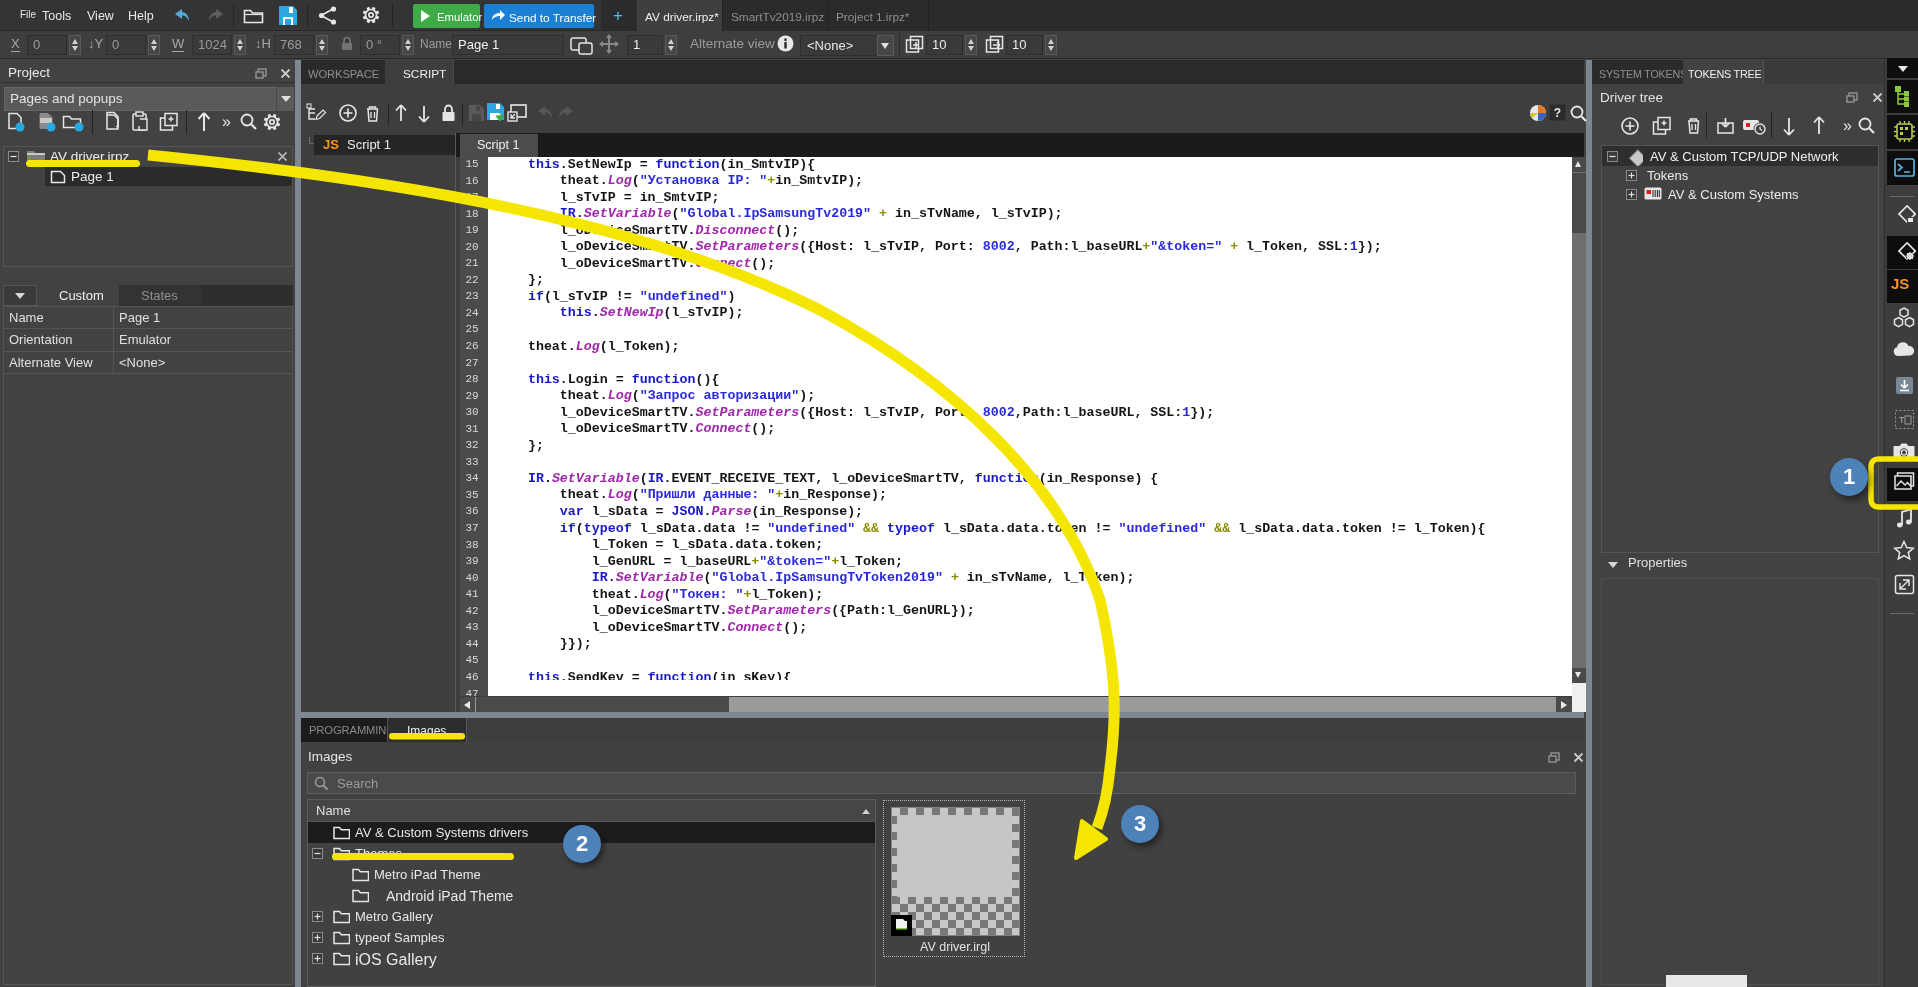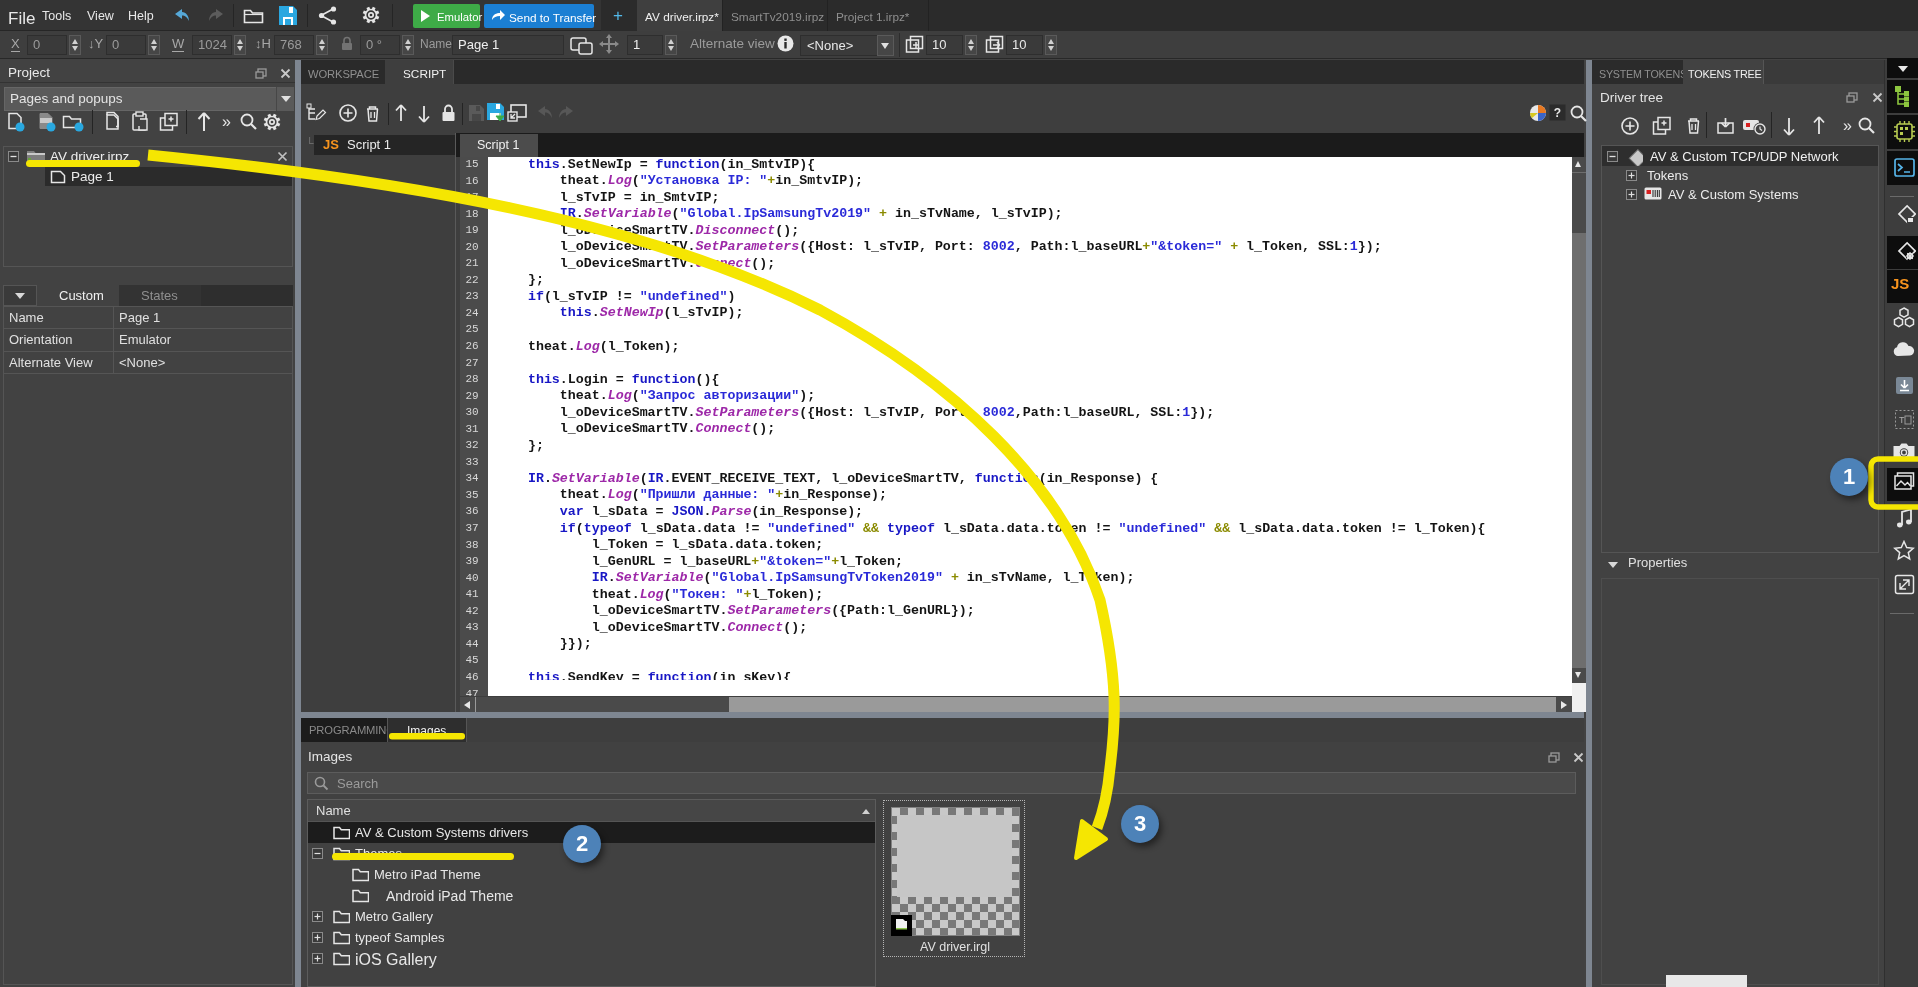--- a/index.html
+++ b/index.html
@@ -5,21 +5,21 @@
 pre{font-family:"Liberation Mono",monospace;font-weight:bold;}
 .k{color:#1817c5}.s{color:#2a2ad8}.m{color:#9d28a8;font-style:italic}.o{color:#8b8b00}.n{color:#2a2ad8}
 .spin{position:absolute;width:12px;height:20px;background:#464646;border:1px solid #5a5a5a;}
 .spin:before{content:"";position:absolute;left:2px;top:3px;border-left:3.5px solid transparent;border-right:3.5px solid transparent;border-bottom:5px solid #d0d0d0}
 .spin:after{content:"";position:absolute;left:2px;bottom:3px;border-left:3.5px solid transparent;border-right:3.5px solid transparent;border-top:5px solid #d0d0d0}
 .fld{position:absolute;height:20px;background:#3a3a3a;border:1px solid #2e2e2e;color:#9b9b9b;font-size:13px;line-height:18px;padding-left:5px}
 </style></head><body>
 
 <div style="position:absolute;left:0px;top:0px;width:1918px;height:31px;background:#343434;border-bottom:1px solid #262626"></div>
 <div style="position:absolute;left:601px;top:0px;width:1317px;height:31px;background:#2b2b2b"></div>
-<div style="position:absolute;left:8px;top:9px;white-space:nowrap;color:#e8e8e8;font-size:17px">File</div>
+<div style="position:absolute;left:20px;top:9px;white-space:nowrap;color:#e8e8e8;font-size:10px">File</div>
 <div style="position:absolute;left:42px;top:9px;white-space:nowrap;color:#e8e8e8;font-size:12.5px">Tools</div>
 <div style="position:absolute;left:87px;top:9px;white-space:nowrap;color:#e8e8e8;font-size:12.5px">View</div>
 <div style="position:absolute;left:128px;top:9px;white-space:nowrap;color:#e8e8e8;font-size:12.5px">Help</div>
 <svg style="position:absolute;left:172px;top:6px;" width="20" height="18" viewBox="0 0 20 18">
     <path d="M3 8 L10 3 L10 6 C14 6 17 10 17 15 C15 11 13 9.5 10 9.5 L10 13 Z" fill="#56a8d8"></path>
   </svg>
 <svg style="position:absolute;left:206px;top:6px;" width="20" height="18" viewBox="0 0 20 18">
     <g transform="translate(20,0) scale(-1,1)">
       <path d="M3 8 L10 3 L10 6 C14 6 17 10 17 15 C15 11 13 9.5 10 9.5 L10 13 Z" fill="#5c5c5c"></path>
     </g>

